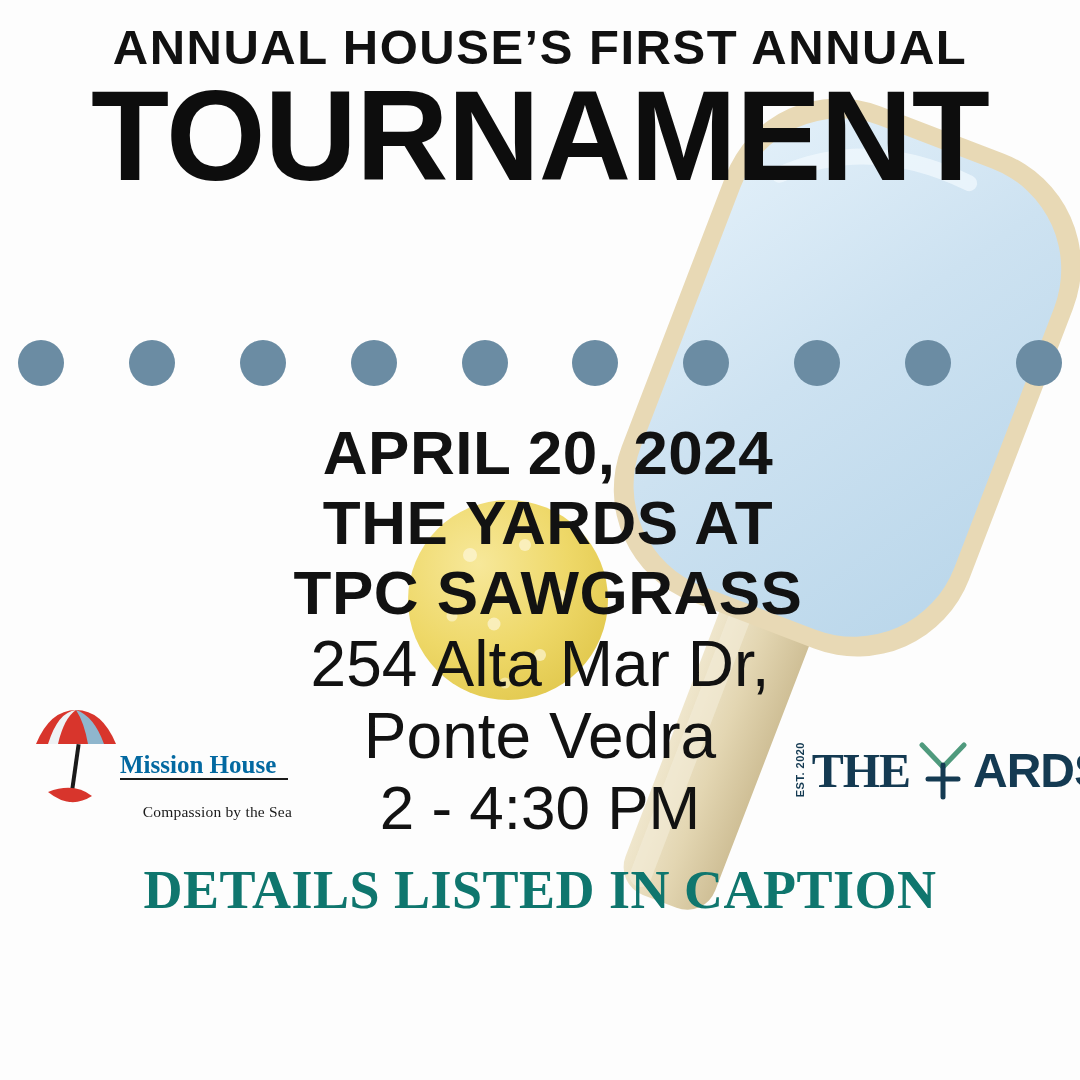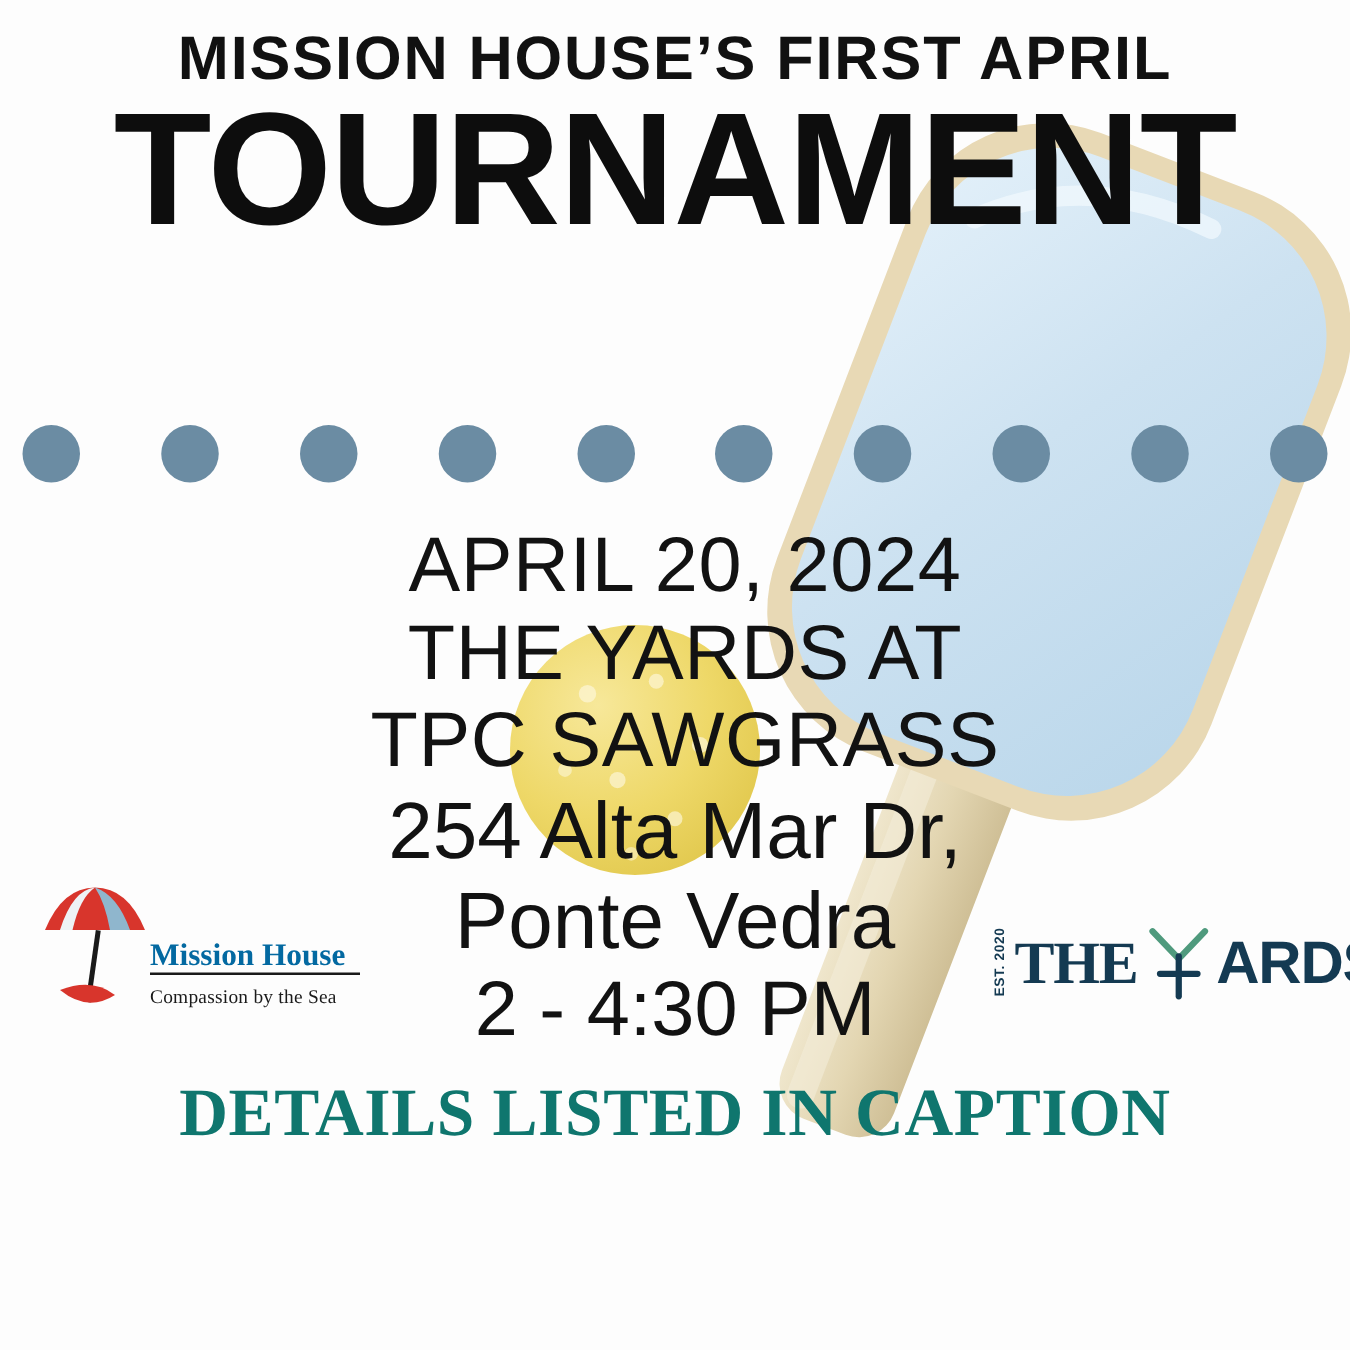--- a/index.html
+++ b/index.html
@@ -71,21 +71,21 @@
     text-align: center;
     z-index: 6;
   }
   .d-line {
     font-family: "Liberation Sans", sans-serif;
     color: #121212;
     line-height: 1.13;
   }
   .d-caps {
     font-size: 62px;
-    font-weight: 400;
+    font-weight: 700;
     letter-spacing: 0.5px;
     padding-left: 16px;
   }
   .d-mixed {
     font-size: 64px;
     font-weight: 400;
     letter-spacing: 0px;
   }
   .d-time {
     font-size: 62px;
@@ -118,22 +118,23 @@
     font-weight: 700;
     font-size: 25px;
     color: #0369a1;
     letter-spacing: 0px;
     line-height: 1;
   }
   .mh-tag {
     font-family: "Liberation Serif", serif;
     font-size: 15.5px;
     color: #1a1a1a;
-    margin-top: 5px;
+    margin-top: 19px;
     letter-spacing: 0.2px;
+    text-align: right;
   }
   .mh-rule {
     position: absolute;
     left: 92px; top: 78px;
     width: 168px; height: 2px;
     background: #1a1a1a;
   }
 
   
   .yards-logo {
@@ -216,21 +217,21 @@
     </g>
 
     <g transform="rotate(21 840 380)">
       <rect x="660" y="110" width="372" height="530" rx="120" fill="#e8d9b5"></rect>
       <rect x="678" y="128" width="336" height="494" rx="108" fill="url(#faceGrad)"></rect>
       <path d="M710 210 q70 -70 180 -60" stroke="#f2f9fd" stroke-width="16" fill="none" opacity="0.7" stroke-linecap="round"></path>
     </g>
   </svg>
 
   <div class="headline">
-    <div class="kicker">MISSION HOUSE’S FIRST APRIL</div>
+    <div class="kicker">ANNUAL HOUSE’S FIRST ANNUAL</div>
     <div class="title-line second">TOURNAMENT</div>
   </div>
 
   <div class="dots">
     <span class="dot"></span>
     <span class="dot"></span>
     <span class="dot"></span>
     <span class="dot"></span>
     <span class="dot"></span>
     <span class="dot"></span>

